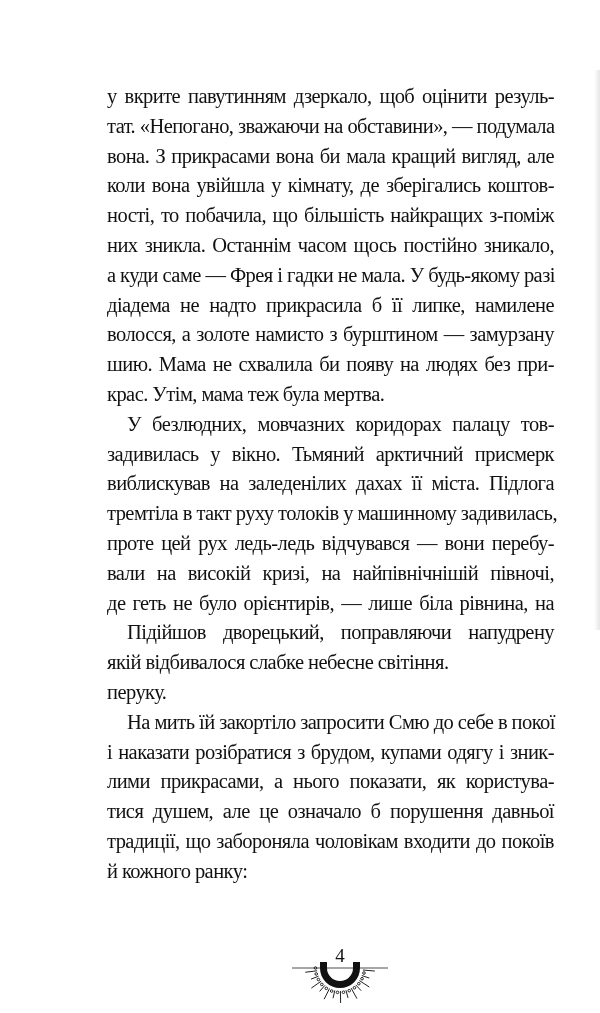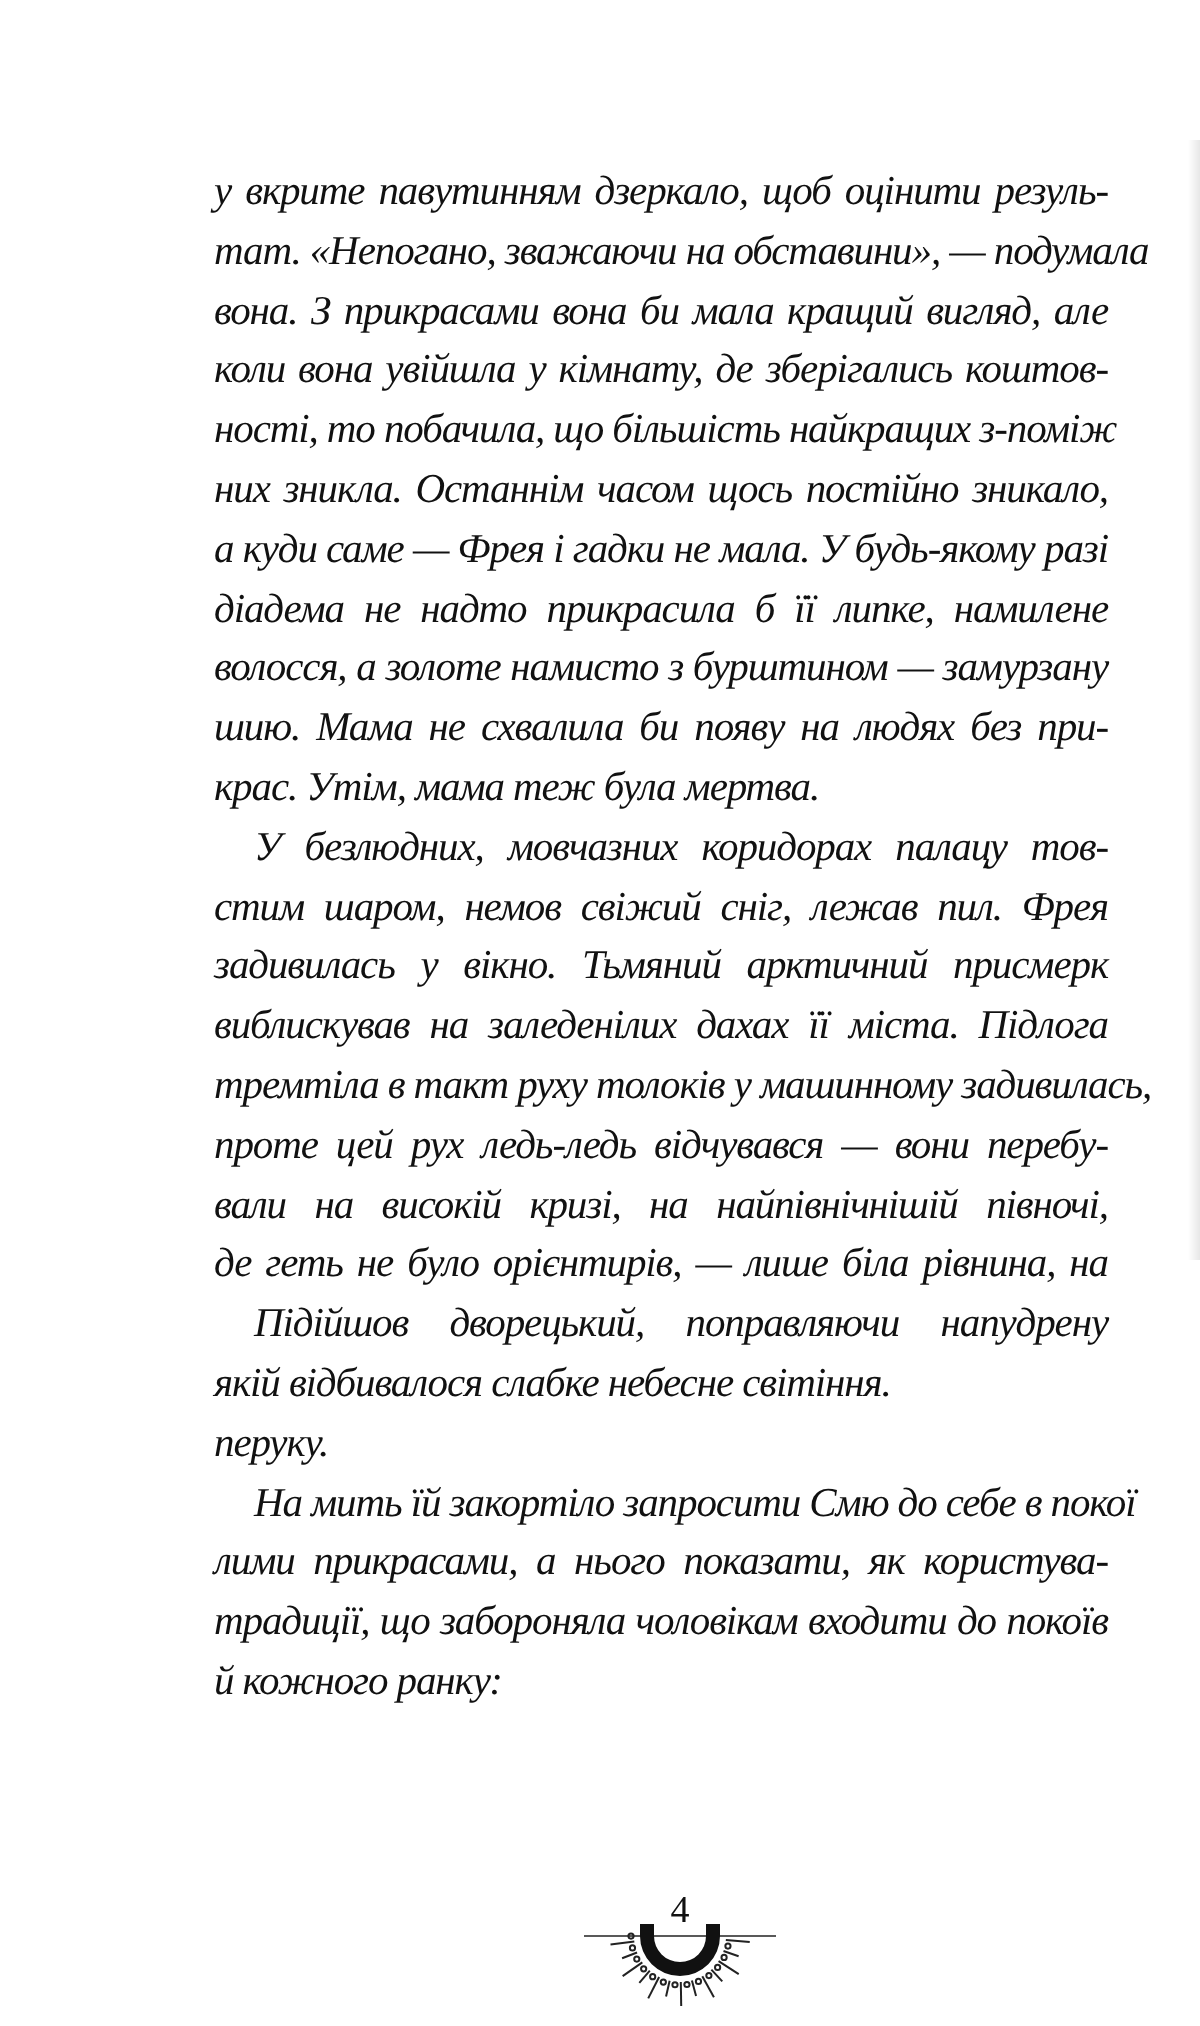--- a/index.html
+++ b/index.html
@@ -16,21 +16,20 @@
   .text-block {
     position: absolute; left: 107px; top: 82px; width: 447px;
   }
   .line {
     height: 29.8px; line-height: 29.8px;
     font-size: 18.6px; white-space: nowrap;
     text-align: justify; text-align-last: justify;
     letter-spacing: -0.55px;
     font-family: "Liberation Serif", "DejaVu Serif", serif;
     font-size: 20.5px;
-    font-style: italic;
   }
   .line.last { text-align-last: left; }
   .line.indent { padding-left: 20px; }
   .folio {
     position: absolute; left: 290px; top: 948px; width: 100px; height: 60px;
   }
   .folio-num {
     position: absolute; left: 0; width: 100px; top: -3px; text-align: center;
     font-family: "Liberation Serif", serif; font-size: 19px; color: #111;
   }
@@ -47,32 +46,33 @@
     <div class="line">вона. З прикрасами вона би мала кращий вигляд, але</div>
     <div class="line">коли вона увійшла у кімнату, де зберігались коштов-</div>
     <div class="line">ності, то побачила, що більшість найкращих з-поміж</div>
     <div class="line">них зникла. Останнім часом щось постійно зникало,</div>
     <div class="line">а куди саме — Фрея і гадки не мала. У будь-якому разі</div>
     <div class="line">діадема не надто прикрасила б її липке, намилене</div>
     <div class="line">волосся, а золоте намисто з бурштином — замурзану</div>
     <div class="line">шию. Мама не схвалила би появу на людях без при-</div>
     <div class="line last">крас. Утім, мама теж була мертва.</div>
     <div class="line indent">У безлюдних, мовчазних коридорах палацу тов-</div>
-    <div class="line">стим шаром, немов свіжий сніг, лежав пил. Фрея</div>
     <div class="line">задивилась у вікно. Тьмяний арктичний присмерк</div>
     <div class="line">виблискував на заледенілих дахах її міста. Підлога</div>
     <div class="line">тремтіла в такт руху толоків у машинному задивилась,</div>
     <div class="line">проте цей рух ледь-ледь відчувався — вони перебу-</div>
     <div class="line">вали на високій кризі, на найпівнічнішій півночі,</div>
     <div class="line">де геть не було орієнтирів, — лише біла рівнина, на</div>
     <div class="line indent">Підійшов дворецький, поправляючи напудрену</div>
     <div class="line last">якій відбивалося слабке небесне світіння.</div>
     <div class="line last">перуку.</div>
     <div class="line indent">На мить їй закортіло запросити Смю до себе в покої</div>
+    <div class="line">і наказати розібратися з брудом, купами одягу і зник-</div>
     <div class="line">лими прикрасами, а нього показати, як користува-</div>
+    <div class="line">тися душем, але це означало б порушення давньої</div>
     <div class="line">традиції, що забороняла чоловікам входити до покоїв</div>
     <div class="line last">й кожного ранку:</div>
   </div>
 
 <div class="folio">
   <svg width="100" height="60" viewBox="0 0 100 60">
     <line x1="2" y1="20" x2="98" y2="20" stroke="#222" stroke-width="0.8"></line>
     <g stroke="#222" stroke-width="1" fill="none" id="rays">
         <line x1="72.91247805611015" y1="22.004582083196137" x2="84.86681443321109" y2="23.050450996168035"></line>
         <circle cx="73.97562877641977" cy="25.041748186424254" r="1.3"></circle>

